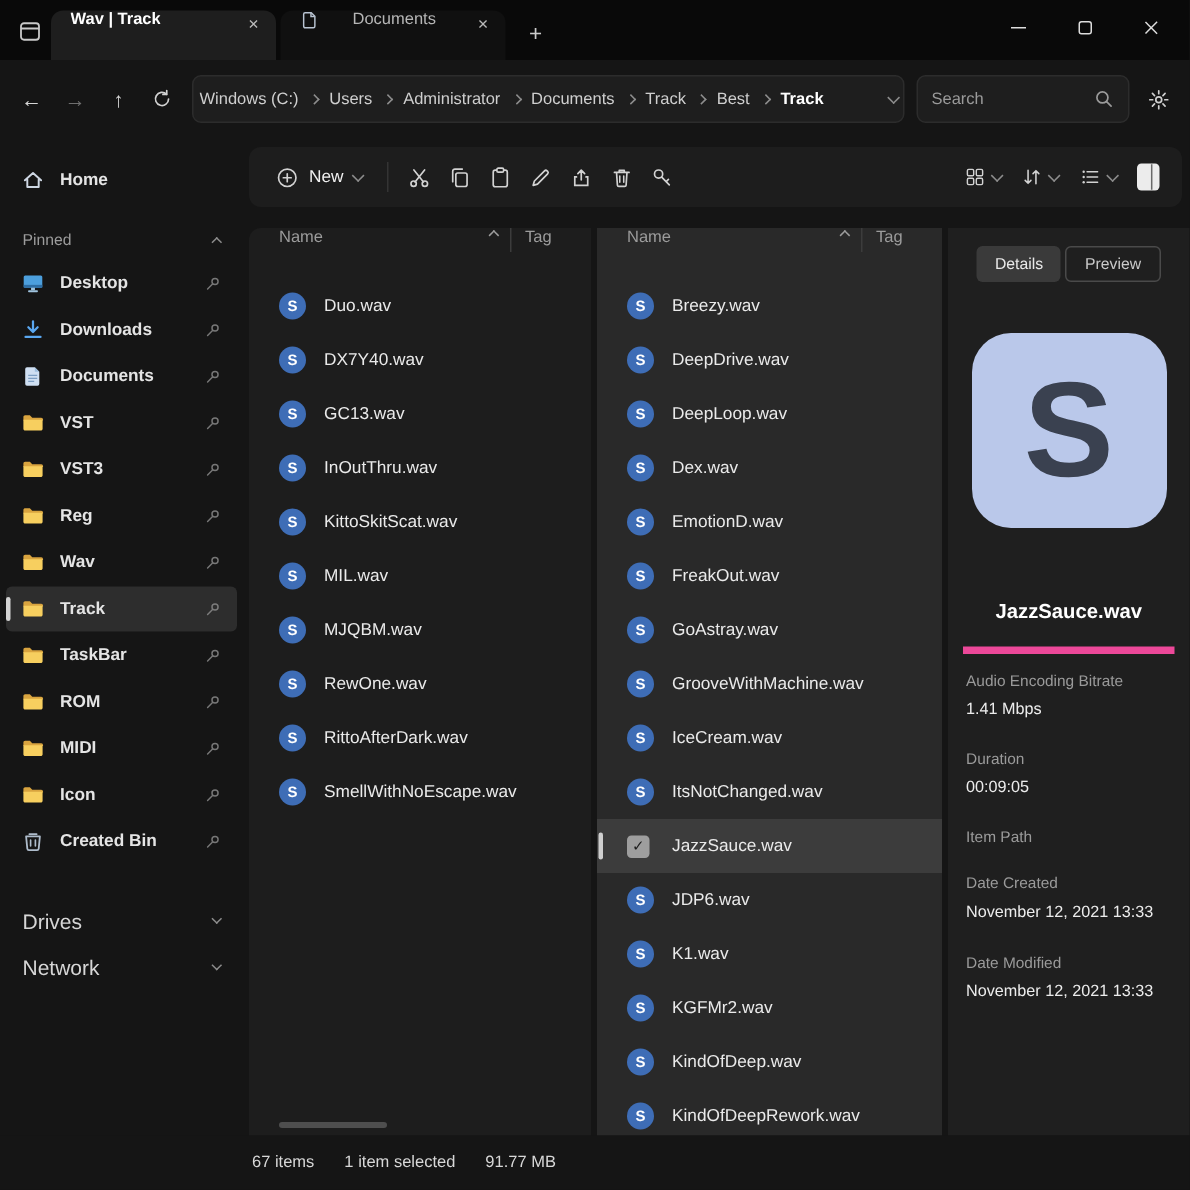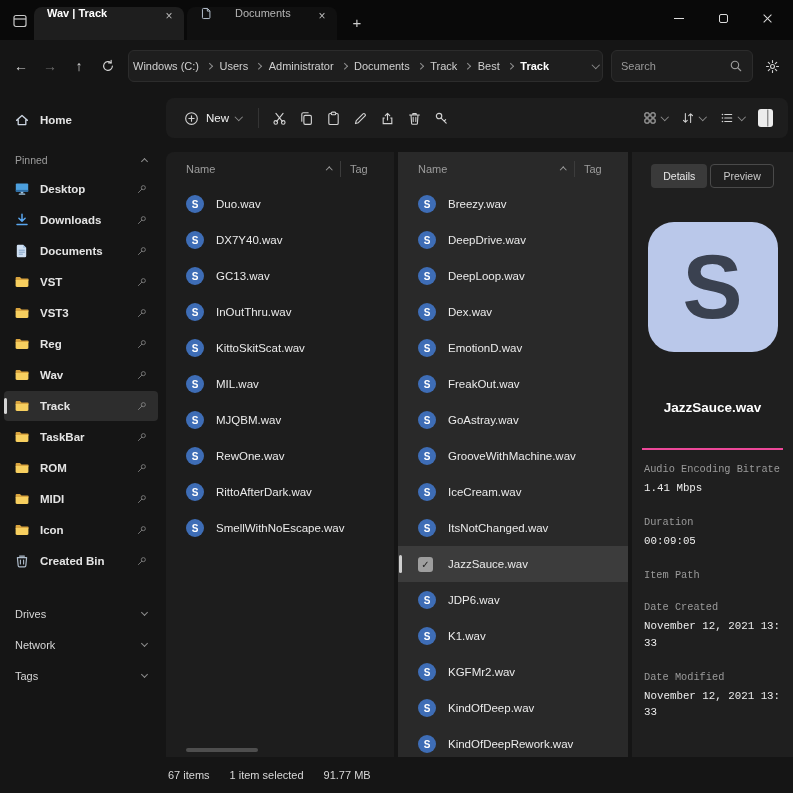--- a/index.html
+++ b/index.html
@@ -53,48 +53,48 @@
 
   
   .sidebar{position:absolute;left:0;top:96px;width:162px;bottom:36px;padding-top:8px;font-size:11.5px;overflow:hidden;}
   .side-item{height:30px;display:flex;align-items:center;gap:10px;margin:1px 4px;padding:0 10px;border-radius:4px;position:relative;color:#e4e4e4;font-weight:bold;}
   .side-item .sicon{width:16px;height:16px;display:flex;flex:0 0 auto;}
   .side-item .pin{margin-left:auto;display:flex;opacity:.8;}
   .side-item.selected{background:#2d2d2d;}
   .side-item.selected::before{content:'';position:absolute;left:0;top:7px;width:3px;height:16px;border-radius:2px;background:#d4d4d4;}
   .side-header{height:26px;margin-top:12px;display:flex;align-items:center;padding:0 15px;color:#9c9c9c;font-size:10.5px;}
   .side-header .chev,.side-section .chev{margin-left:auto;width:5px;height:5px;}
-  .side-section{height:31px;display:flex;align-items:center;padding:0 15px;color:#d6d6d6;font-size:11px;}
+  .side-section{height:31px;display:flex;align-items:center;padding:0 15px;color:#d6d6d6;font-size:14px;}
   #side-sections{margin-top:22px;}
 
   
   .col{position:absolute;top:152px;bottom:36px;overflow:hidden;}
   .col1{left:166px;width:228px;background:#1d1d1d;border-radius:8px 0 0 0;}
   .col2{left:398px;width:230px;background:#292929;}
-  .col-header{height:34px;display:flex;align-items:center;padding:0 12px 0 20px;font-size:11px;color:#9c9c9c;}
+  .col-header{height:34px;display:flex;padding:0 12px 0 20px;font-size:11px;color:#9c9c9c;}
   .h-name{flex:1;}
   .sort{width:4.5px;height:4.5px;border-color:#9c9c9c;margin-right:9px;}
   .h-div{width:1px;height:16px;background:#3c3c3c;margin-right:9px;}
   .h-tag{width:32px;}
   .frow{height:36px;display:flex;align-items:center;gap:12px;padding:0 8px 0 20px;font-size:11.5px;color:#eaeaea;position:relative;white-space:nowrap;}
   .ficon{width:18px;height:18px;border-radius:50%;background:#3e6db6;color:#ffffff;display:flex;align-items:center;justify-content:center;font-size:10px;font-weight:bold;flex:0 0 auto;}
   .frow.selected{background:#3c3c3c;}
   .frow.selected::before{content:'';position:absolute;left:1px;top:9px;width:3px;height:18px;border-radius:2px;background:#cfcfcf;}
   .fcheck{width:15px;height:15px;border-radius:3px;background:#9e9e9e;color:#1d1d1d;display:flex;align-items:center;justify-content:center;font-size:10px;font-weight:bold;flex:0 0 auto;margin-right:3px;}
   .hscroll{position:absolute;left:20px;bottom:5px;width:72px;height:4px;border-radius:2px;background:#4e4e4e;}
 
   
   .details{position:absolute;left:632px;right:0;top:152px;bottom:36px;background:#1f1f1f;overflow:hidden;padding:0 10px;}
   .dtabs{display:flex;justify-content:center;gap:3px;margin-top:12px;}
   .dtab{height:24px;padding:0 12px;display:flex;align-items:center;font-size:10.5px;border-radius:4px;color:#e9e9e9;}
   .dtab.active{background:#3a3a3a;}
   .dtab:not(.active){border:1px solid #4a4a4a;color:#c9c9c9;}
   .big-icon{width:130px;height:130px;margin:34px auto 0;border-radius:26px;background:#bac8ea;color:#3a4150;display:flex;align-items:center;justify-content:center;font-size:90px;font-weight:bold;}
   .fname-title{margin-top:48px;text-align:center;font-size:13.5px;font-weight:bold;color:#ffffff;}
-  .props{margin-top:33px;border-top:2px solid #ec4899;padding:13px 2px 0;font-family:Liberation Mono, monospace;}
+  .props{margin-top:16px;border-top:5px solid #ec4899;padding:13px 2px 0;}
   .prop{margin-bottom:20px;}
   .plabel{font-size:10.3px;color:#9a9a9a;margin-bottom:5px;}
   .pvalue{font-size:10.8px;color:#ececec;line-height:1.5;word-break:break-all;}
 
   
   .statusbar{position:absolute;left:0;right:0;bottom:0;height:36px;display:flex;align-items:center;gap:20px;padding-left:168px;font-size:11px;color:#d8d8d8;background:#151515;}
 </style>
 </head>
 <body>
 
@@ -483,24 +483,20 @@
       </div>
     <div id="side-sections">
         <div class="side-section">
           <span>Drives</span>
           <span class="chev down"></span>
         </div>
         <div class="side-section">
           <span>Network</span>
           <span class="chev down"></span>
         </div>
-        <div class="side-section">
-          <span>Tags</span>
-          <span class="chev down"></span>
-        </div>
       </div>
   </div>
 
   <div class="col col1">
     <div class="col-header">
       <span class="h-name">Name</span>
       <span class="chev up sort"></span>
       <span class="h-div"></span>
       <span class="h-tag">Tag</span>
     </div>

